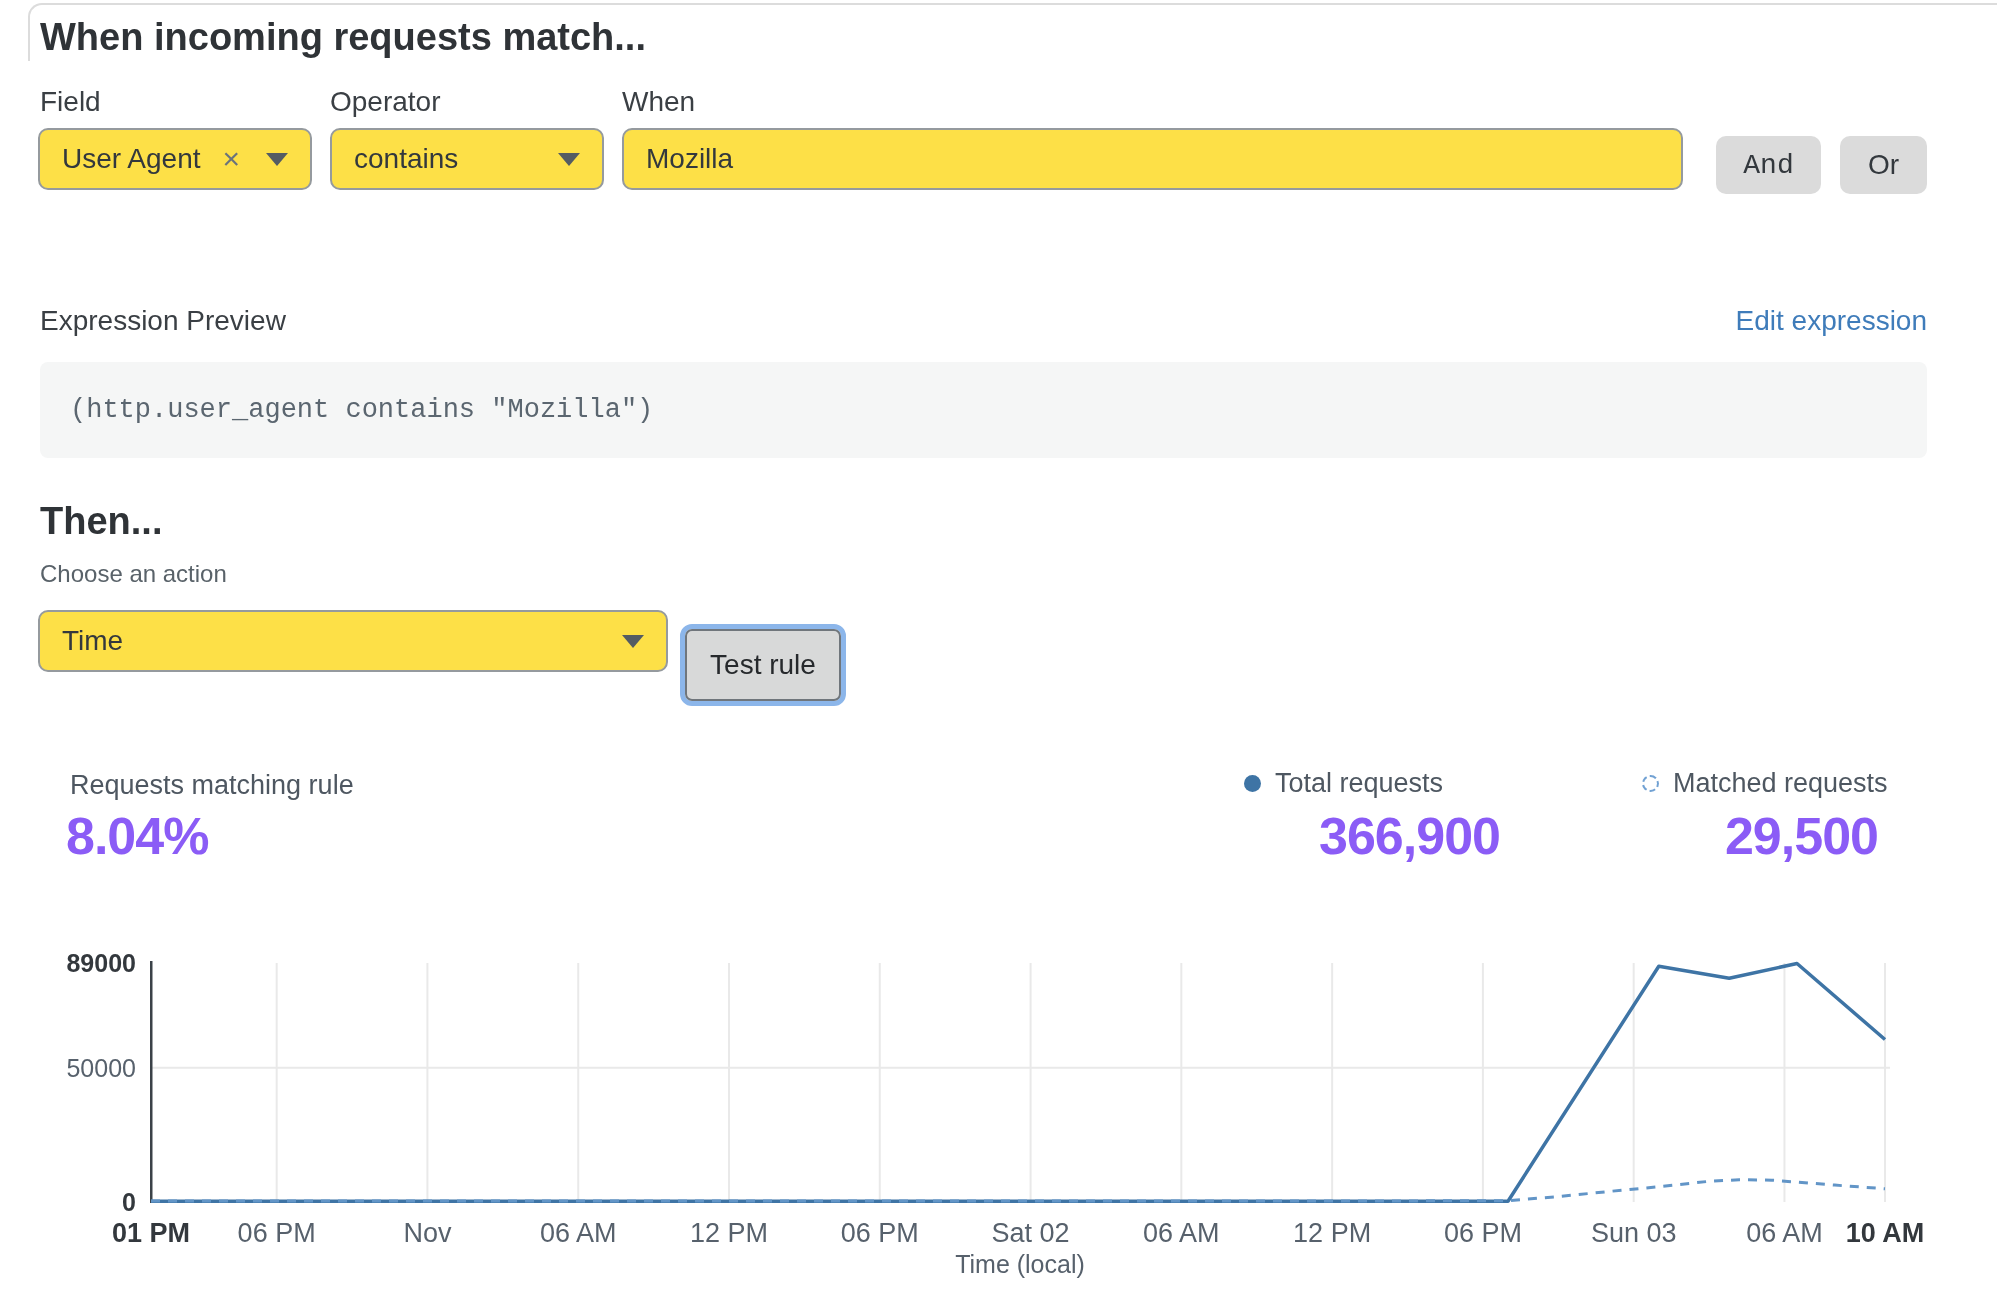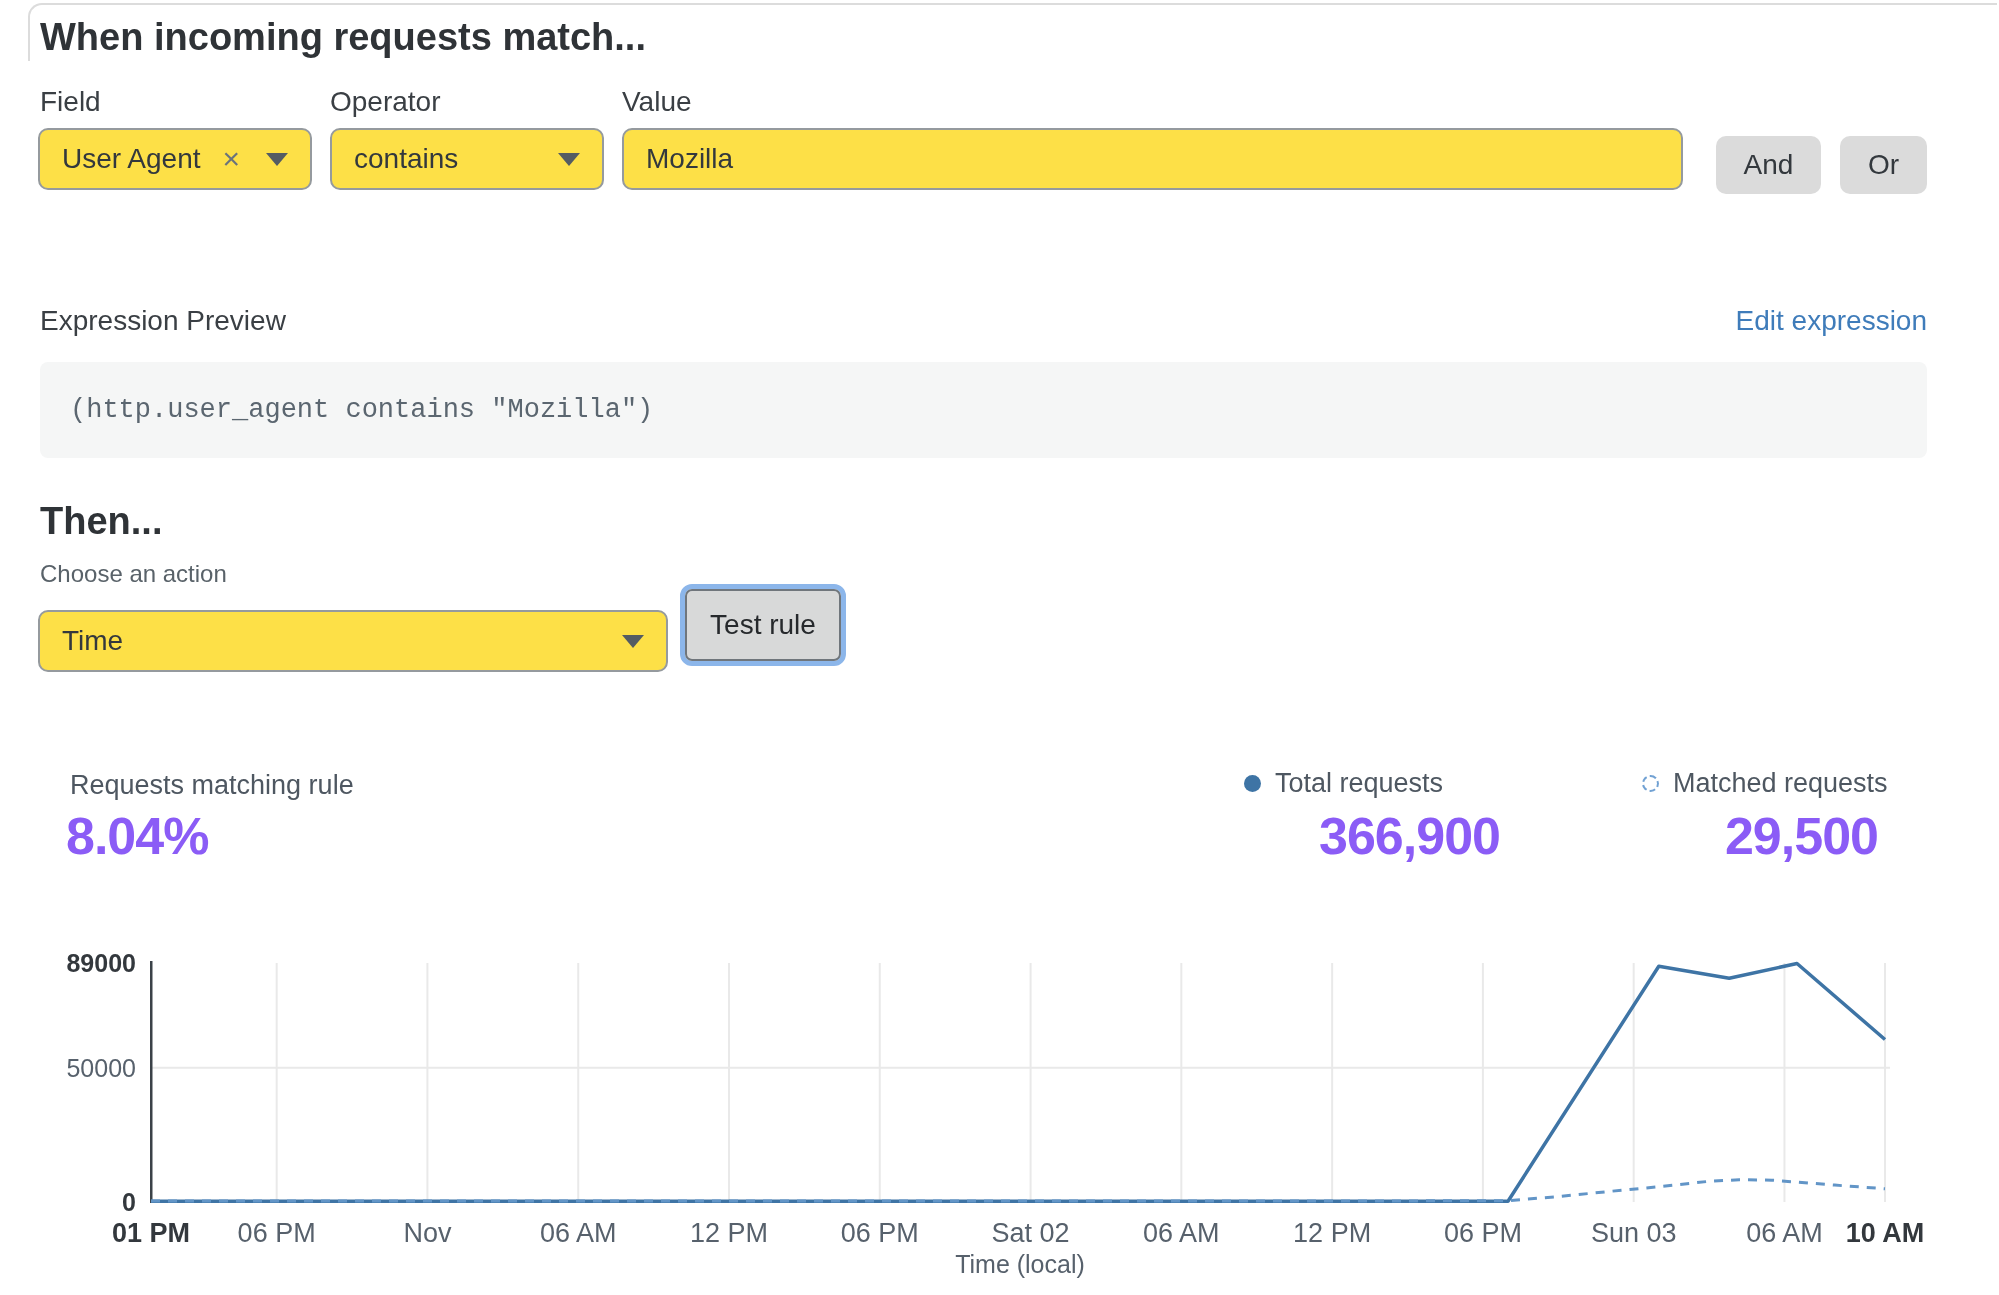--- a/index.html
+++ b/index.html
@@ -61,59 +61,59 @@
 <body>
 
 <div id="page">
 
   <div class="abs card-corner"></div>
 
   <div class="abs h1" style="left:40px; top:16px;">When incoming requests match...</div>
 
   <div class="abs field-label" style="left:40px; top:86px;">Field</div>
   <div class="abs field-label" style="left:330px; top:86px;">Operator</div>
-  <div class="abs field-label" style="left:622px; top:86px;">Value</div>
+  <div class="abs field-label" style="left:622px; top:86px;">When</div>
 
   <div class="abs select" style="left:38px; top:128px; width:274px;">
     <span>User Agent</span>
     <span class="spacer"></span>
     <span class="clear-x">×</span>
     <span class="caret"></span>
   </div>
 
   <div class="abs select" style="left:330px; top:128px; width:274px;">
     <span>contains</span>
     <span class="spacer"></span>
     <span class="caret"></span>
   </div>
 
   <div class="abs text-input" style="left:622px; top:128px; width:1061px;align-items:center;">
     <span>Mozilla</span>
   </div>
 
-  <button class="abs chip-btn" style="left:1716px; top:136px; width:105px; height:58px;">And</button>
+  <button class="abs chip-btn" style="left:1716px; top:136px; width:105px; height:58px;font-family:Liberation Mono, monospace;">And</button>
   <button class="abs chip-btn" style="left:1840px; top:136px; width:87px; height:58px;">Or</button>
 
   <div class="abs field-label" style="left:40px; top:305px;">Expression Preview</div>
   <div class="abs link" style="right:72px; top:305px;">Edit expression</div>
 
   <div class="abs code-block" style="left:40px; top:362px; width:1887px; height:96px;">
     <span class="code-text">(http.user_agent contains "Mozilla")</span>
   </div>
 
   <div class="abs h1" style="left:40px; top:500px;">Then...</div>
   <div class="abs gray-label" style="left:40px; top:560px;">Choose an action</div>
 
   <div class="abs select" style="left:38px; top:610px; width:630px;">
     <span>Time</span>
     <span class="spacer"></span>
     <span class="caret"></span>
   </div>
 
-  <div class="abs test-ring" style="left:680px; top:584px; width:166px; height:82px;">
+  <div class="abs test-ring" style="left:680px; top:624px; width:166px; height:82px;">
     <button class="test-btn">Test rule</button>
   </div>
 
   <div class="abs stat-label" style="left:70px; top:770px;">Requests matching rule</div>
   <div class="abs stat-value" style="left:66px; top:806px;">8.04%</div>
 
   <div class="abs legend-row" style="left:1244px; top:768px;">
     <span class="legend-dot"></span>
     <span class="stat-label">Total requests</span>
   </div>

